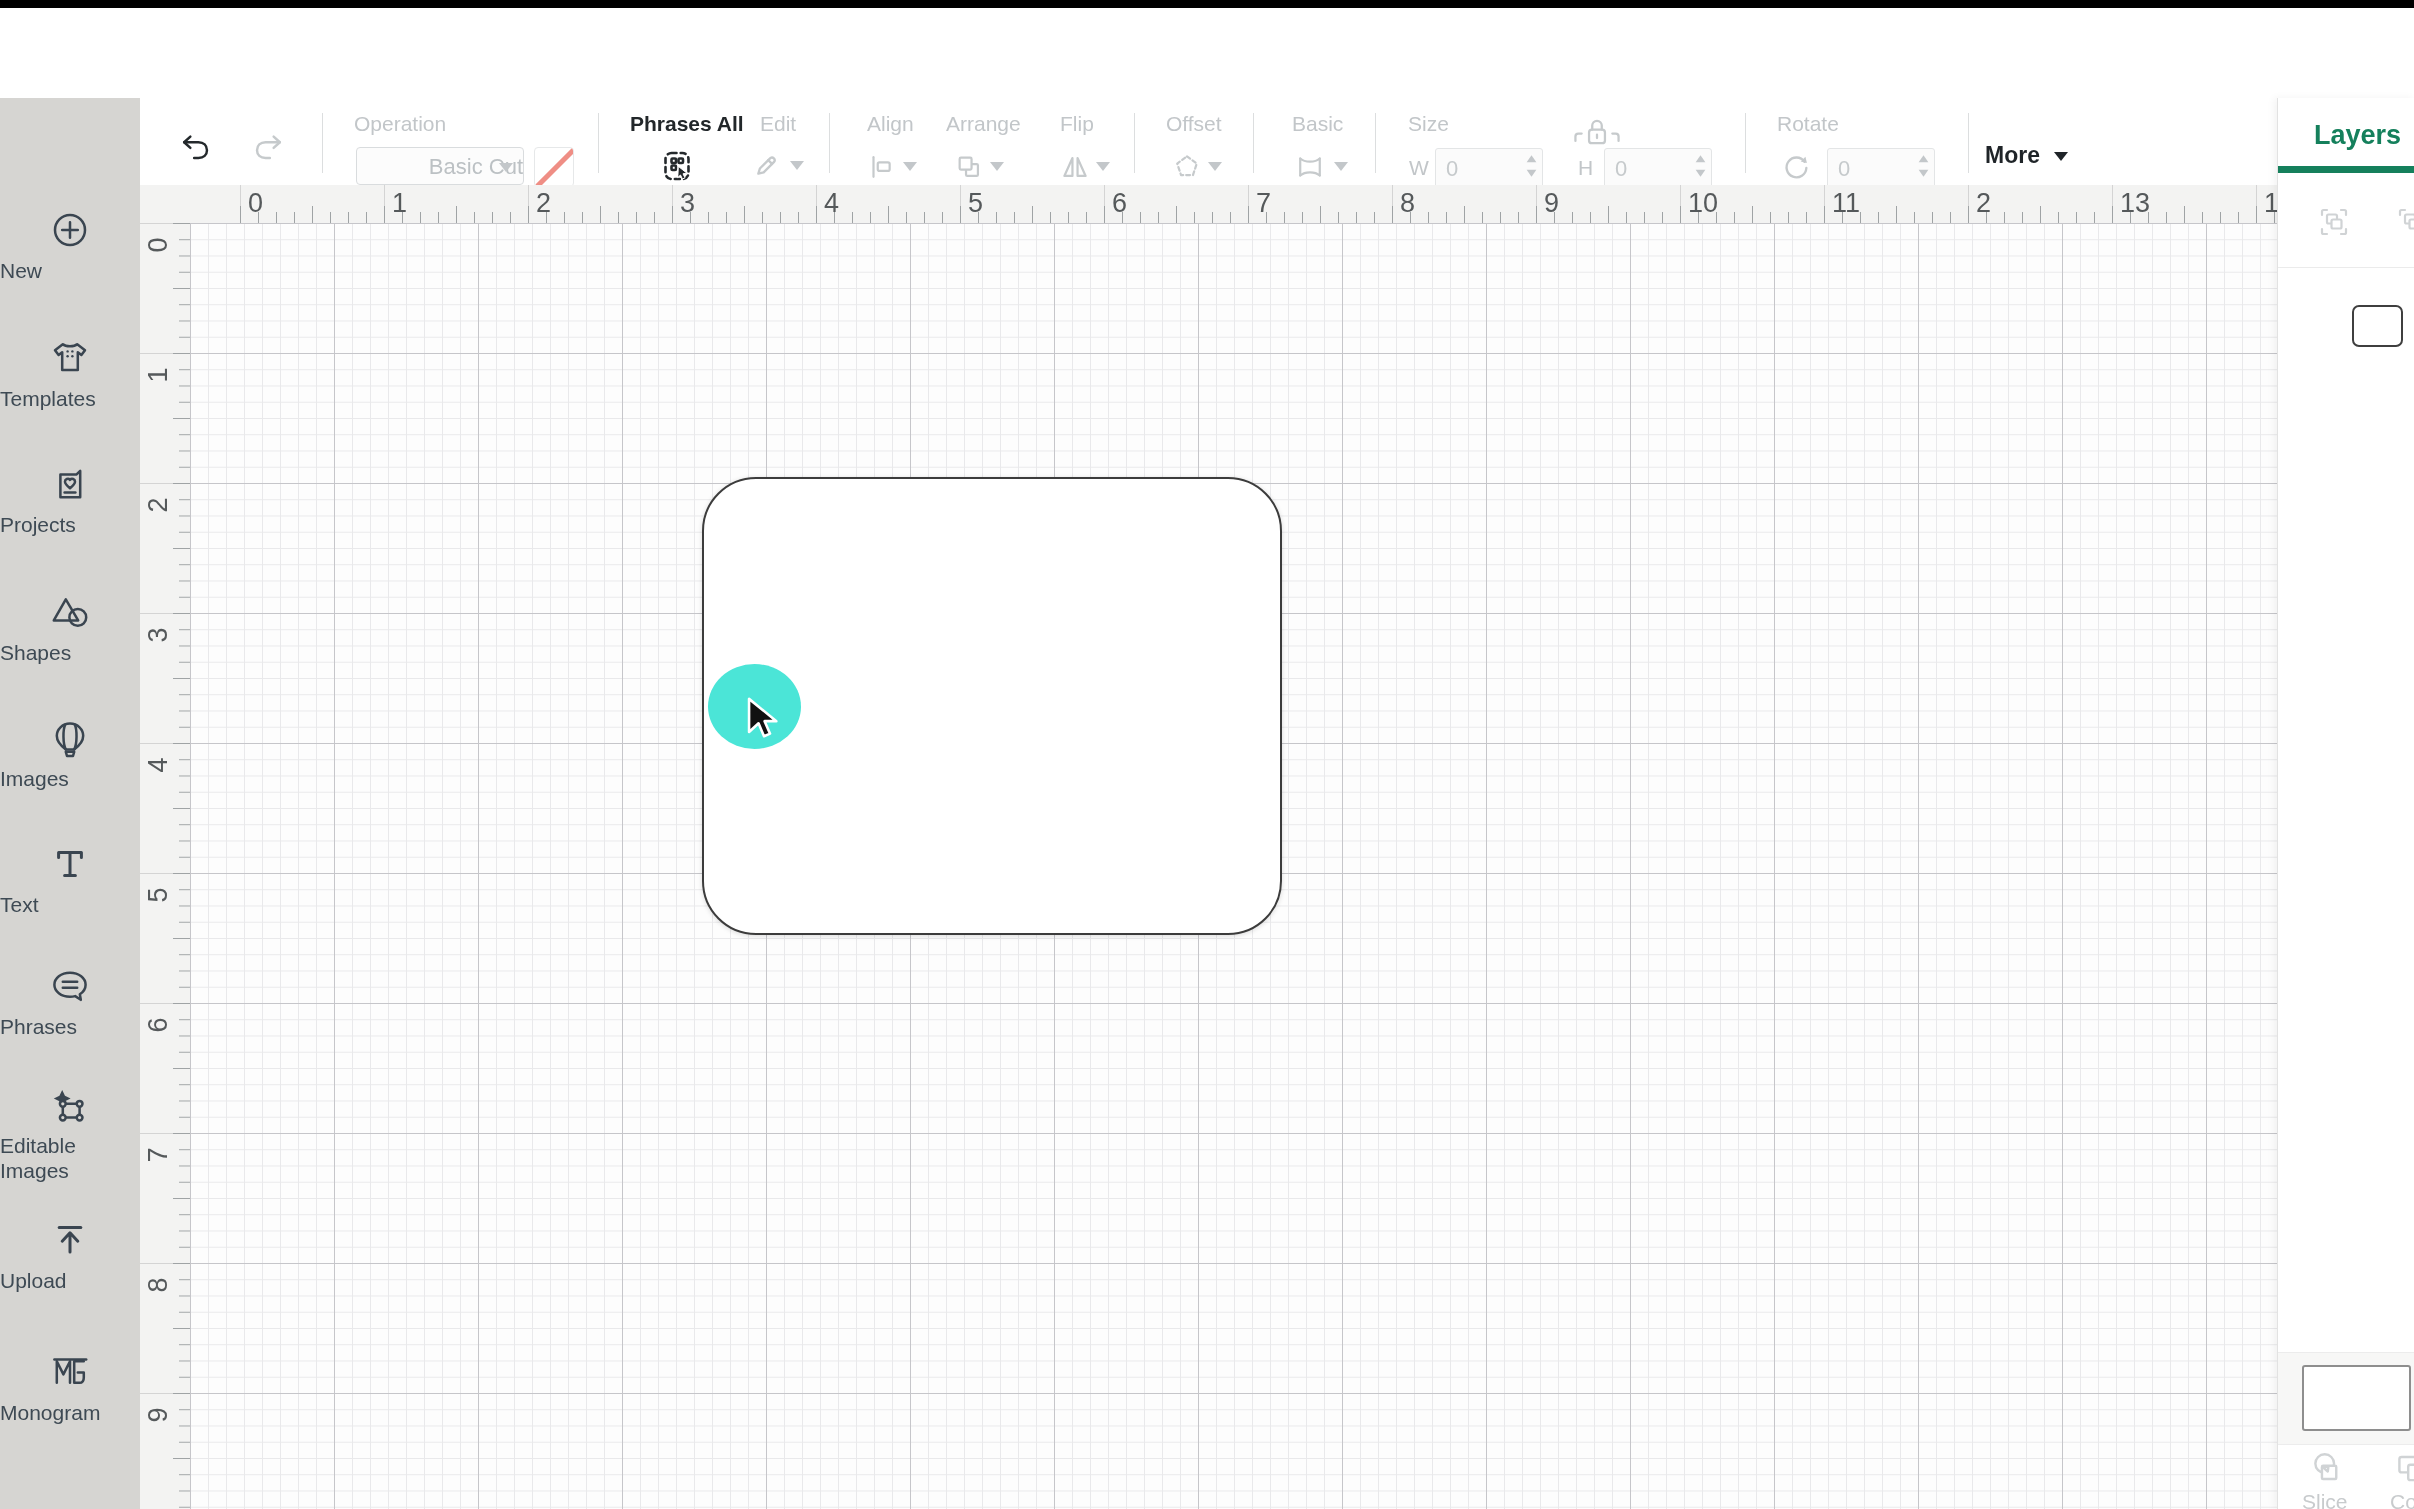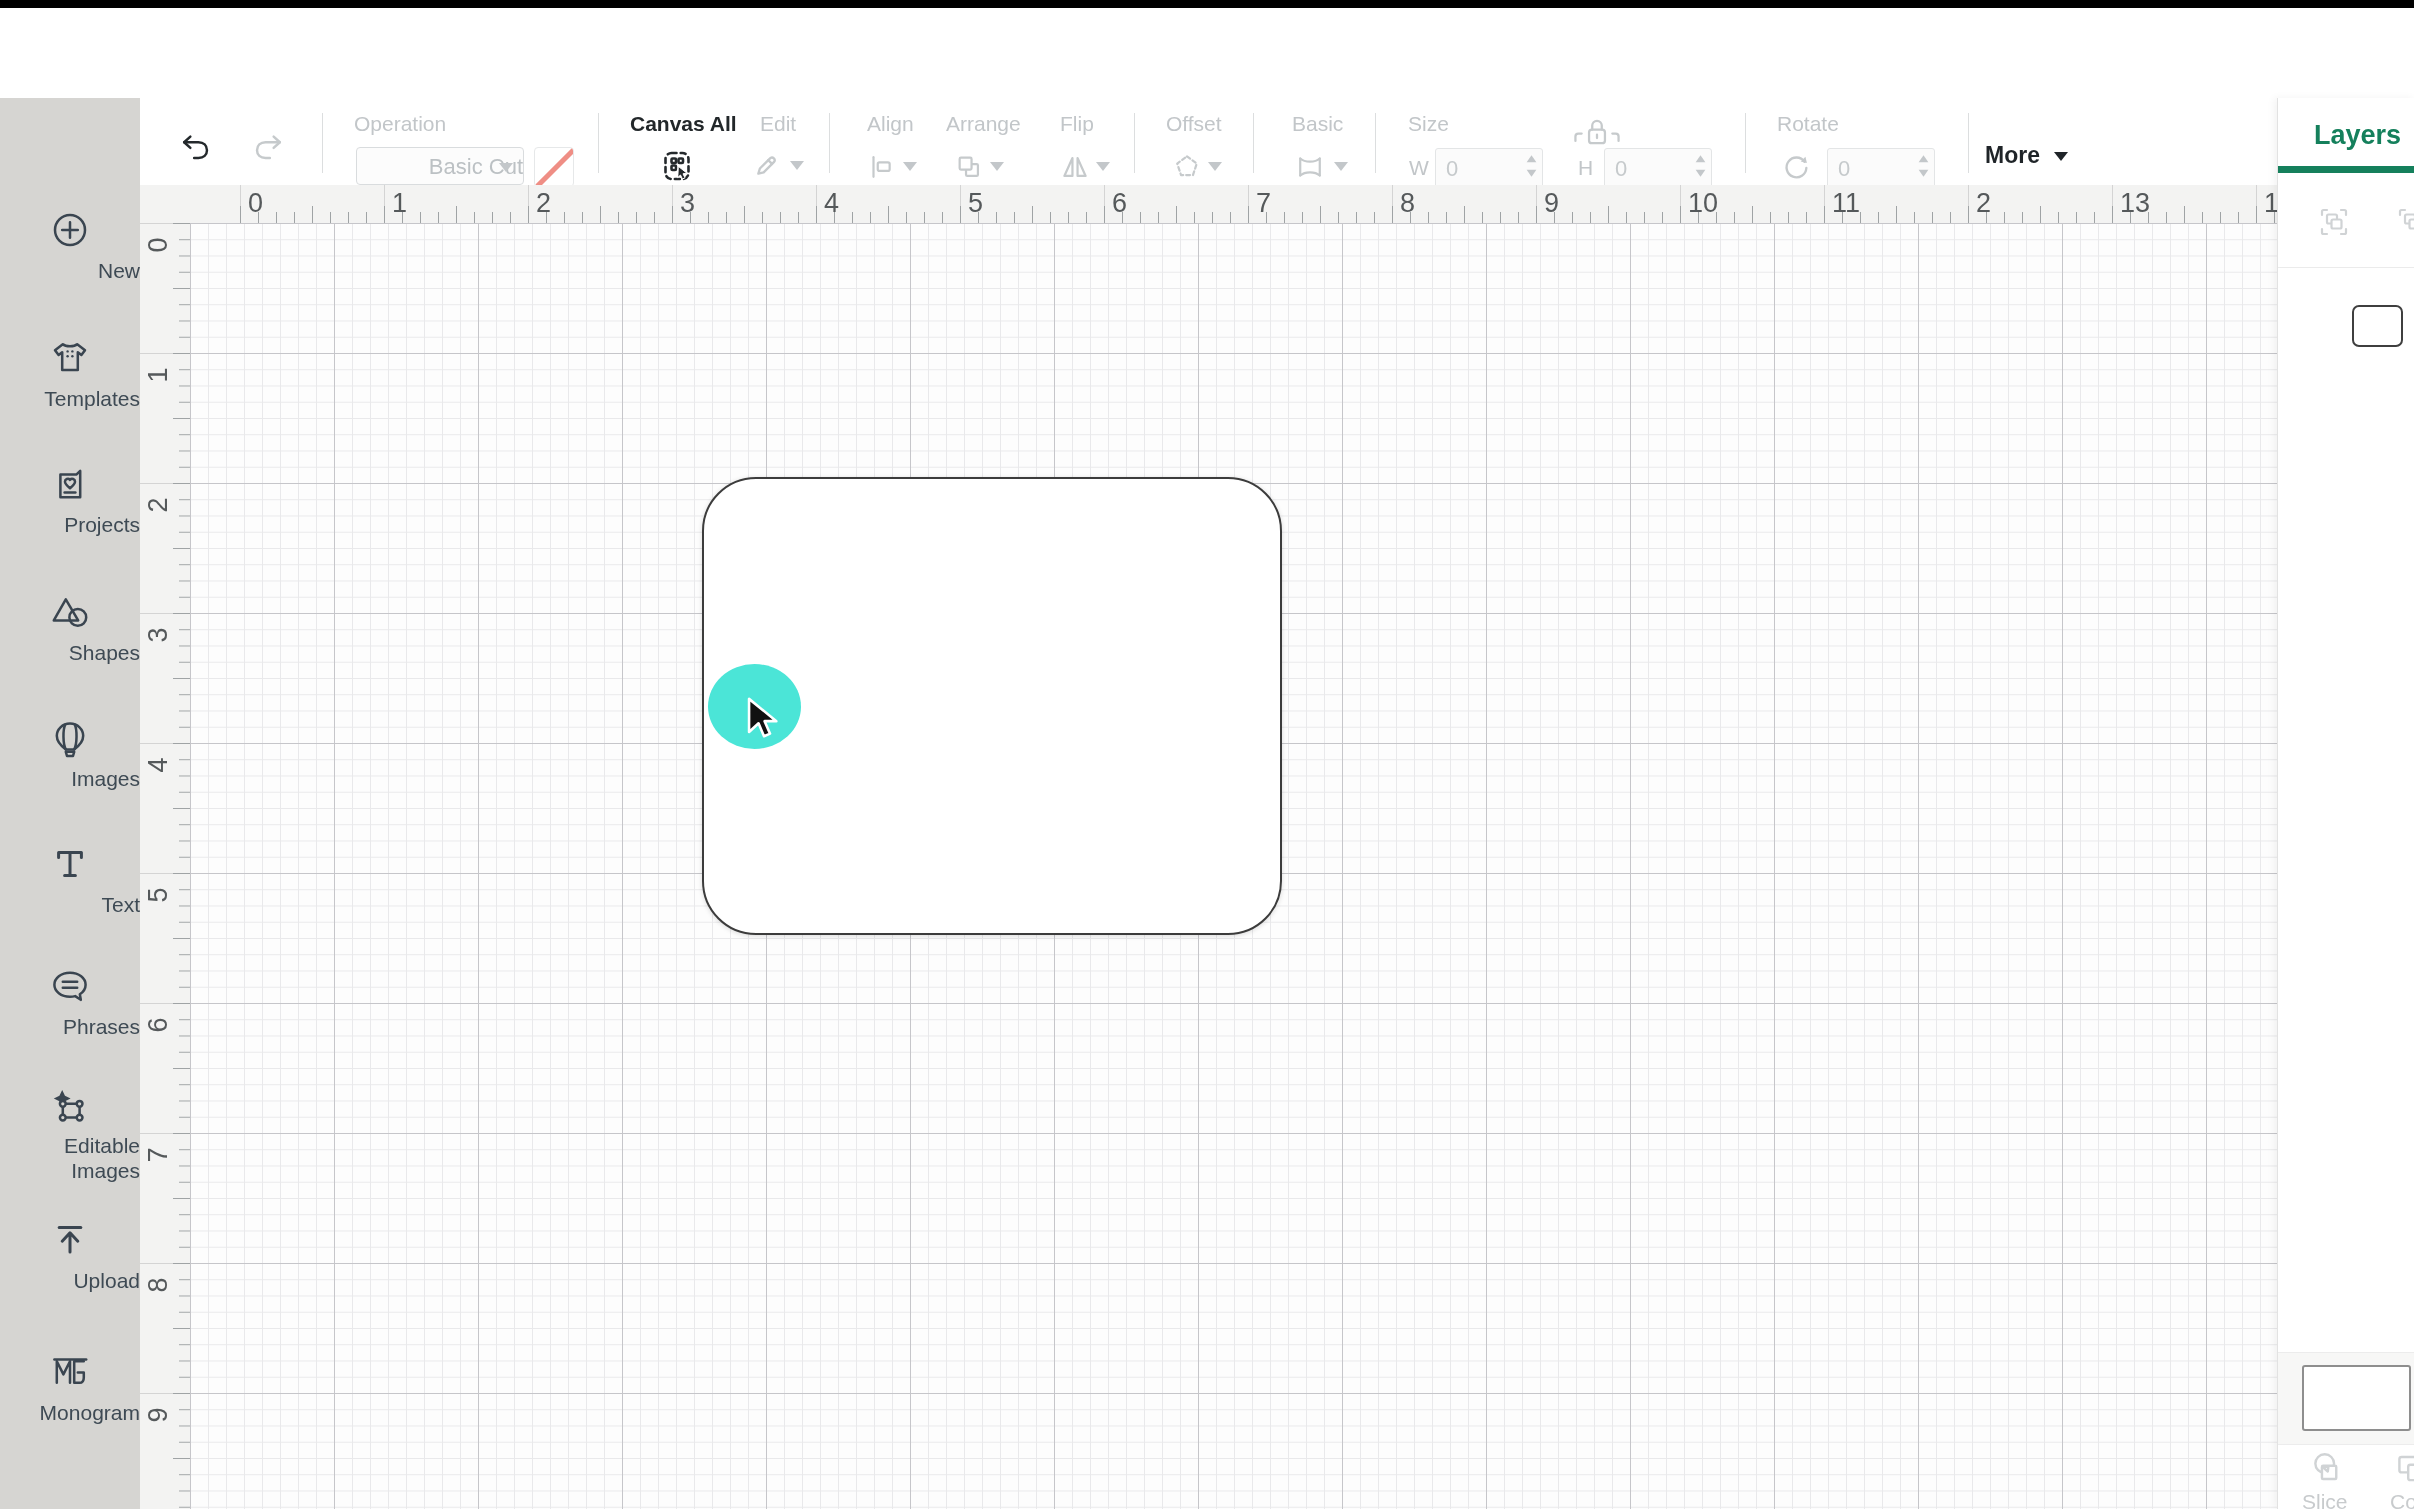--- a/index.html
+++ b/index.html
@@ -18,21 +18,21 @@
   #canvas-label{left:140px;top:23px;}
   #doc-title{left:950px;top:23px;width:320px;text-align:center;color:#E9ECEC;}
   #bell{left:1988px;top:22px;width:44px;height:44px;color:#F3F5F5;}
   #my-stuff{left:2054px;top:23px;cursor:pointer;}
   #save-btn{left:2204px;top:23px;cursor:pointer;}
   #hdr-sep{left:2316px;top:20px;color:#7E868B;font-size:31px;font-weight:300;}
   #make-it{left:2368px;top:23px;font-weight:600;}
 
   
   #sidebar{left:0;top:98px;width:140px;height:1411px;background:#D6D5D2;}
-  .side-item{position:absolute;left:0;width:140px;text-align:right;color:#3A4550;cursor:pointer;}
+  .side-item{position:absolute;left:0;width:140px;text-align:left;color:#3A4550;cursor:pointer;}
   .side-item svg{display:block;margin:0 auto;}
   .side-label{font-size:21px;line-height:25px;margin-top:4px;color:#3E4A54;}
   .sicon{stroke:#3A4550;fill:none;stroke-width:2.1;stroke-linecap:round;stroke-linejoin:round;}
 
   
   #toolbar{left:140px;top:98px;width:2137px;height:87px;background:#fff;border-bottom:1px solid #D8D8D8;text-align:right;}
   .tb-divider{position:absolute;top:15px;width:1px;height:60px;background:#DCDEDF;}
   .tb-label{position:absolute;top:14px;font-size:21px;color:#C2C6C9;white-space:nowrap;}
   .tb-label.on{color:#22272A;font-weight:600;}
   .tb-ico{position:absolute;color:#C6CACC;}
@@ -222,21 +222,21 @@
     <div class="abs" id="op-select">
       <span>Basic Cut</span>
       <span class="caret"></span>
     </div>
     <div class="abs" id="op-swatch">
       <span class="slash"></span>
     </div>
 
     <div class="tb-divider" style="left:458px"></div>
 
-    <div class="tb-label on" style="left:490px">Canvas All</div>
+    <div class="tb-label on" style="left:490px">Phrases All</div>
     <div class="tb-ico on abs" style="left:517px;top:48px">
       <svg width="40" height="40" viewBox="0 0 40 40">
         <rect x="8.5" y="7" width="23" height="26" rx="6" stroke-dasharray="5 4.2"></rect>
         <rect x="14.5" y="12.5" width="4.5" height="4.5" rx="1"></rect>
         <rect x="21.5" y="12.5" width="4.5" height="4.5" rx="1"></rect>
         <rect x="14.5" y="19.5" width="4.5" height="4.5" rx="1"></rect>
         <path d="M21.5 20.5 L30 27.2 L26 27.8 L28 31.8 L25.4 33 L23.5 29 L21 31.3 Z" fill="#24292C" stroke="#fff" stroke-width="1"></path>
       </svg>
     </div>
 

